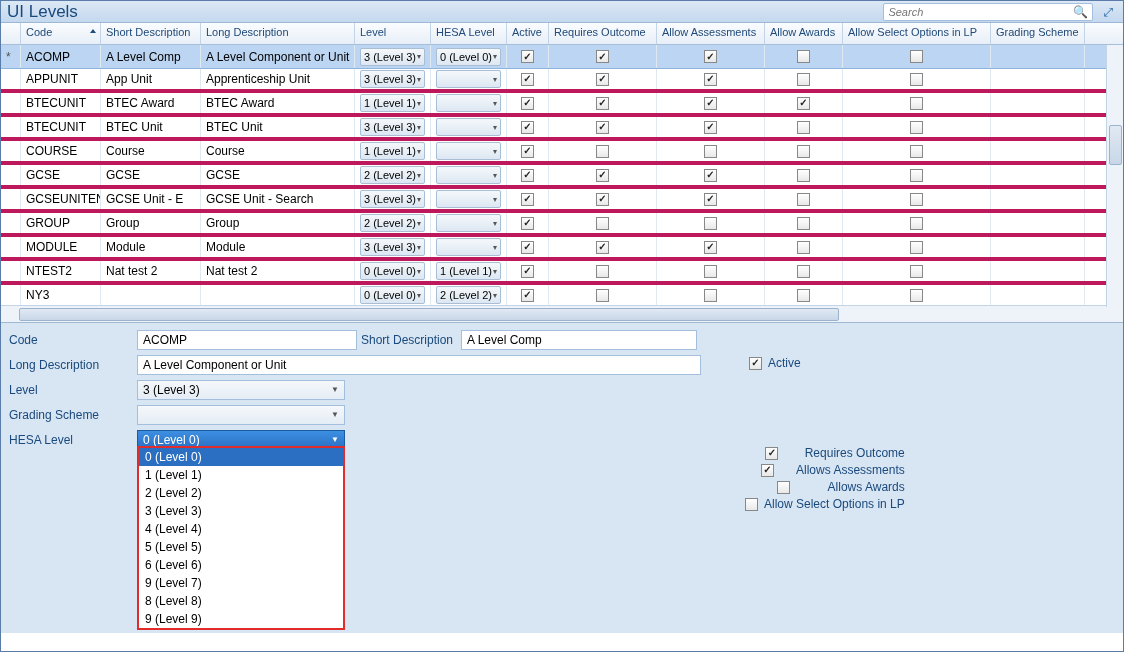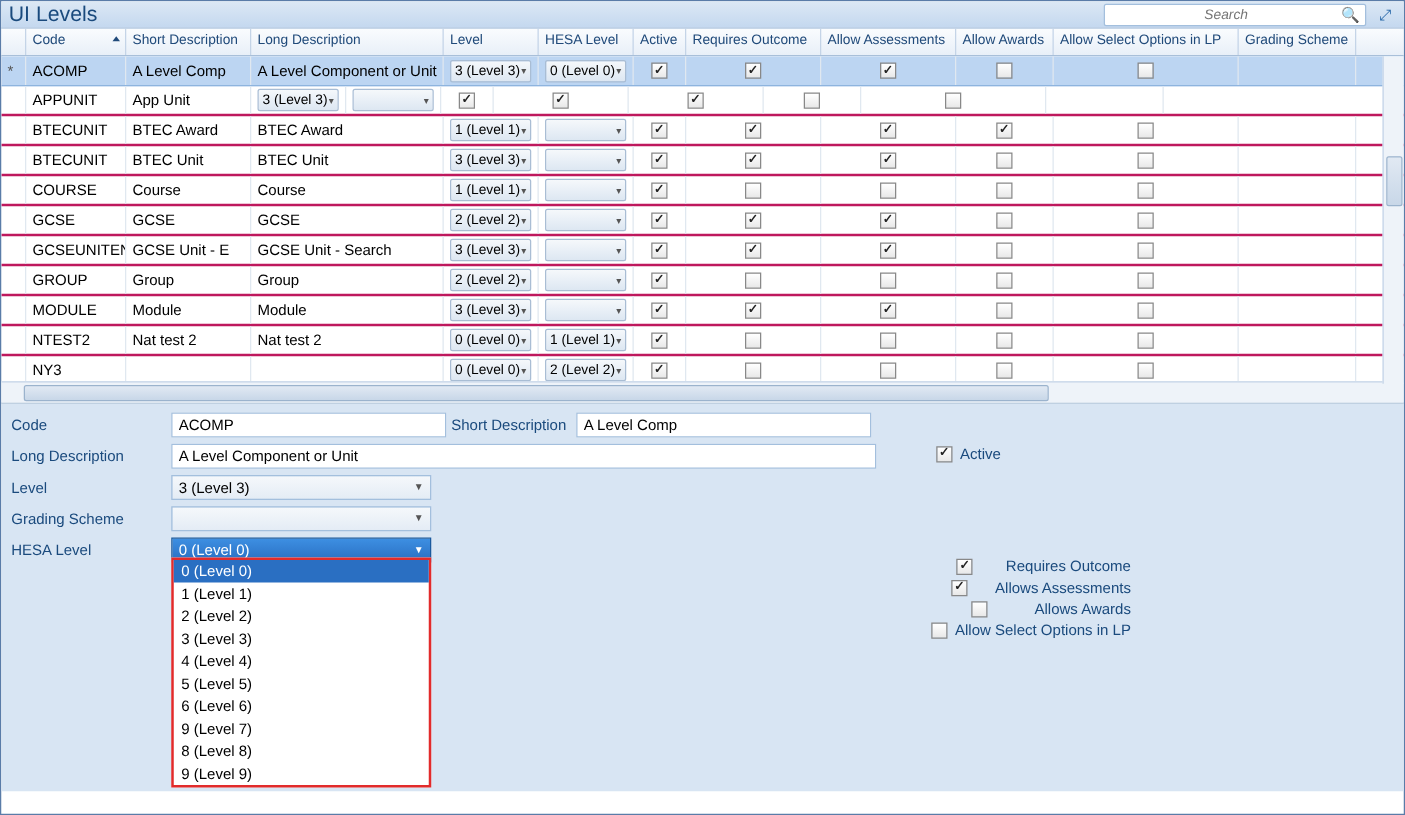--- a/index.html
+++ b/index.html
@@ -1,28 +1,28 @@
 <!DOCTYPE html>
 <html><head>
 <meta charset="utf-8">
 <style>
 * { box-sizing: border-box; margin: 0; padding: 0; }
 body { font-family: "Segoe UI", Tahoma, sans-serif; font-size: 12px; background: #fff; overflow: hidden; width: 1124px; height: 652px; border: 1px solid #5a7ca8; }
 .titlebar { background: linear-gradient(to bottom, #dce8f5, #c4d8ef); height: 22px; display: flex; align-items: center; padding: 0 6px; border-bottom: 1px solid #9db8d7; }
 .titlebar .title { color: #1a4a7d; font-weight: normal; font-size: 17px; flex: 1; }
 .search-field { background: #fff; border: 1px solid #a3bfdd; border-radius: 2px; width: 210px; height: 18px; display: flex; align-items: center; padding: 0 4px; margin-right: 6px; }
-.search-field input { border: none; flex: 1; font-size: 11px; font-style: italic; color: #888; outline: none; text-align: center; }
+.search-field input { border: none; flex: 1; font-size: 11px; font-style: italic; color: #888; outline: none; }
 .search-field .mag { color: #2a6aaa; font-size: 12px; }
 .chev { color: #2a6aaa; font-size: 12px; padding: 0 4px; cursor: pointer; }
 .grid { height: 300px; display: flex; flex-direction: column; border-bottom: 1px solid #a0b8d0; position: relative; }
 .grid-head { display: flex; background: linear-gradient(to bottom, #fafcfe, #e8eff8); border-bottom: 1px solid #a8bfd9; height: 22px; }
 .grid-head .cell { border-right: 1px solid #c4d4e7; padding: 3px 5px; color: #204a7a; font-size: 11px; overflow: hidden; white-space: nowrap; position: relative; }
 .sort-ind { position: absolute; right: 4px; top: 6px; width: 0; height: 0; border-left: 3px solid transparent; border-right: 3px solid transparent; border-bottom: 4px solid #204a7a; }
 .grid-body { flex: 1; overflow: hidden; }
-.row { display: flex; height: 24px; border-bottom: 2px solid #be185d; align-items: center; }
+.row { display: flex; height: 24px; border-bottom: 4px solid #be185d; align-items: center; }
 .row.selected { background: #bcd5f2; border-bottom: 1px solid #8eb4de; }
 .row .cell { border-right: 1px solid #e0e8f0; padding: 3px 5px; height: 100%; display: flex; align-items: center; overflow: hidden; white-space: nowrap; }
 .rowind { width: 20px; text-align: center; color: #555; }
 .dd { display: flex; align-items: center; background: linear-gradient(to bottom, #f5f8fb, #dde7f2); border: 1px solid #a9bdd4; padding: 1px 3px; border-radius: 2px; height: 18px; width: 100%; justify-content: space-between; font-size: 11px; cursor: pointer; }
 .dd .caret { font-size: 8px; color: #555; }
 .chk { width: 13px; height: 13px; border: 1px solid #888; background: linear-gradient(to bottom, #fff, #e8e8e8); display: inline-flex; align-items: center; justify-content: center; font-size: 10px; line-height: 1; margin: 0 auto; cursor: pointer; }
 .chk.on::before { content: "✓"; color: #222; font-weight: bold; }
 .cell.center { justify-content: center; }
 .hscroll { height: 17px; background: #eef3f9; border-top: 1px solid #c4d4e7; position: relative; }
 .hscroll .thumb { position: absolute; left: 18px; top: 2px; width: 820px; height: 13px; background: linear-gradient(to bottom, #e1e9f3, #c8d7e8); border: 1px solid #9bb3cd; border-radius: 2px; }
@@ -101,20 +101,21 @@
         </div>
         <div class="cell w10 center">
           <span class="chk"></span>
         </div>
         <div class="cell w11"></div>
       </div>
       <div class="row">
         <div class="cell w0 rowind"></div>
         <div class="cell w1">APPUNIT</div>
         <div class="cell w2">App Unit</div>
+        <div class="cell w3">Apprenticeship Unit</div>
         <div class="cell w4">
           <div class="dd">
             <span>3 (Level 3)</span>
             <span class="caret">▾</span>
           </div>
         </div>
         <div class="cell w5">
           <div class="dd">
             <span></span>
             <span class="caret">▾</span>

